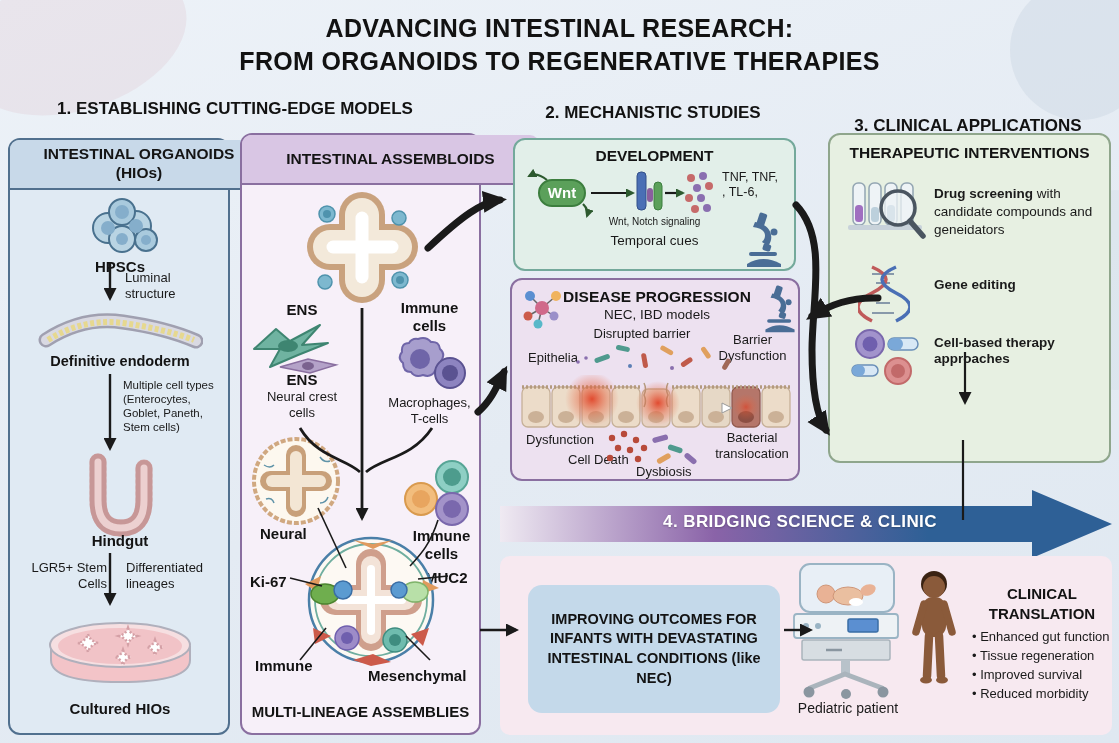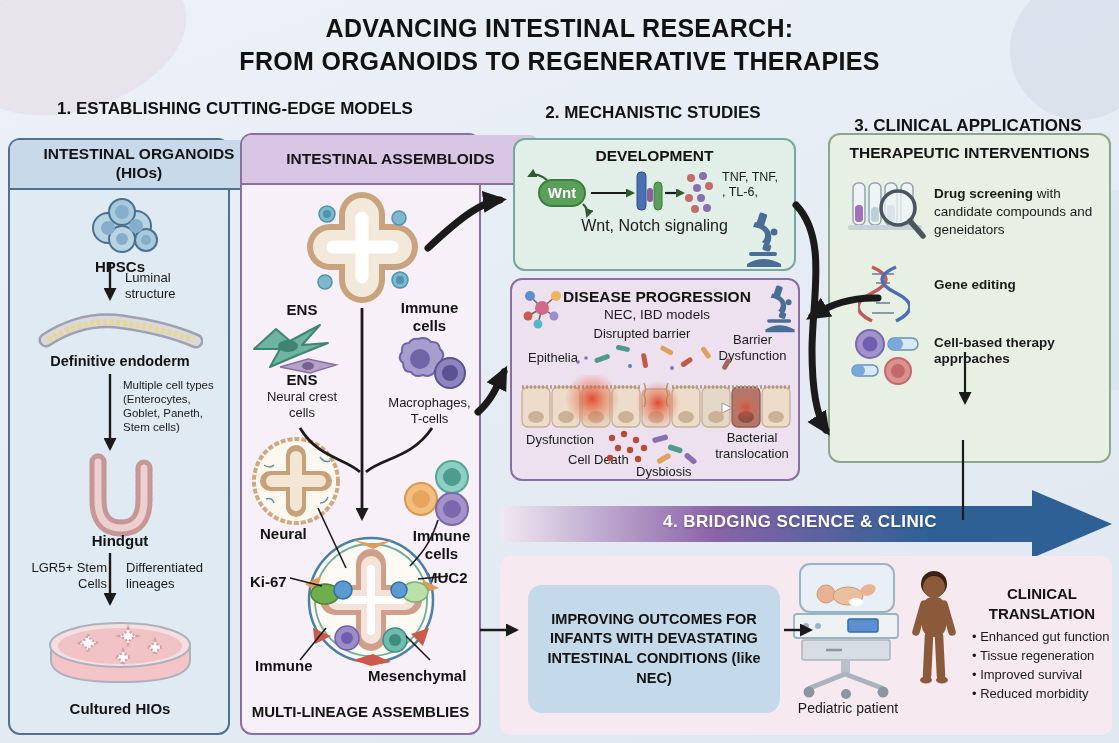--- a/index.html
+++ b/index.html
@@ -276,21 +276,22 @@
             <circle cx="182" cy="42" r="4" fill="#8a6fb0"></circle>
         </g>
       </svg>
     </div>
 
     <div class="abs lbl" style="left:207px;top:30px;width:72px;font-size:12.5px;">
       <div>TNF, TNF,</div>
       <div>, TL-6,</div>
     </div>
 
-    <div class="abs lbl ctr" style="left:0;top:76px;width:100%;font-size:16px;">Wnt, Notch signaling</div>
+    <div class="abs lbl ctr" style="left:0;top:76px;width:100%;font-size:10px;">Wnt, Notch signaling</div>
+    <div class="abs lbl ctr" style="left:0;top:93px;width:100%;font-size:13.5px;">Temporal cues</div>
 
     <div class="abs" style="left:228px;top:72px;">
       <svg width="42" height="56" viewBox="0 0 42 56">
         <g fill="#4a6d96">
           <rect x="15" y="1" width="8" height="13" rx="2" transform="rotate(18 19 7)"></rect>
           <path d="M12,10 C28,12 32,26 25,34 L19,30 C25,24 22,16 10,15 Z"></path>
           <rect x="20" y="32" width="8" height="7" rx="2" transform="rotate(18 24 35)"></rect>
           <circle cx="31" cy="20" r="3.5"></circle>
           <rect x="6" y="40" width="28" height="4" rx="2"></rect>
           <path d="M4,52 Q20,42 38,52 L38,55 L4,55 Z"></path>

